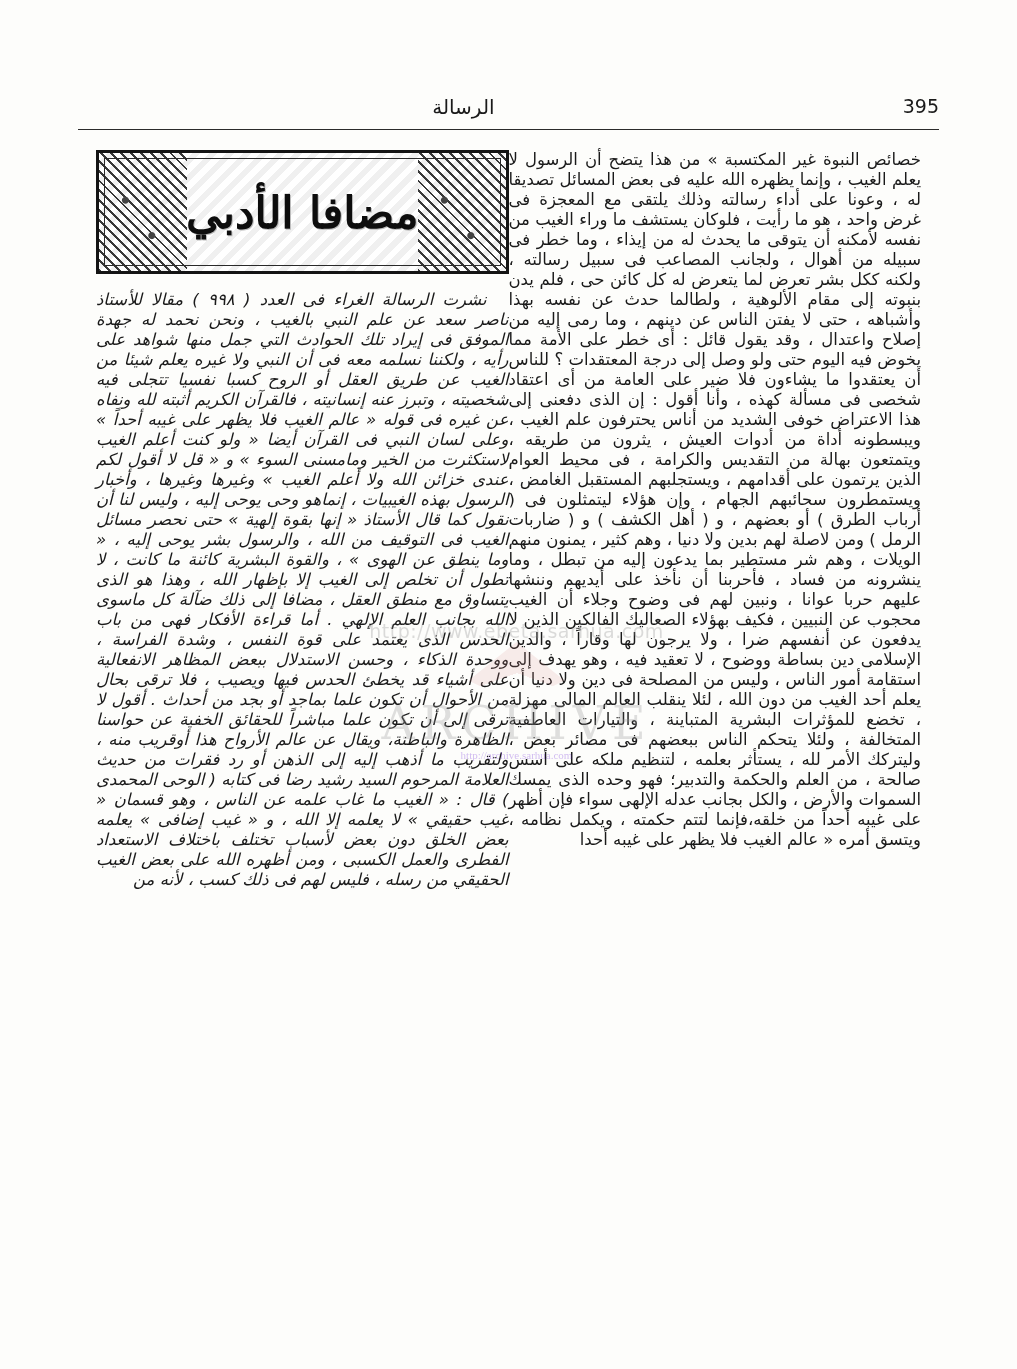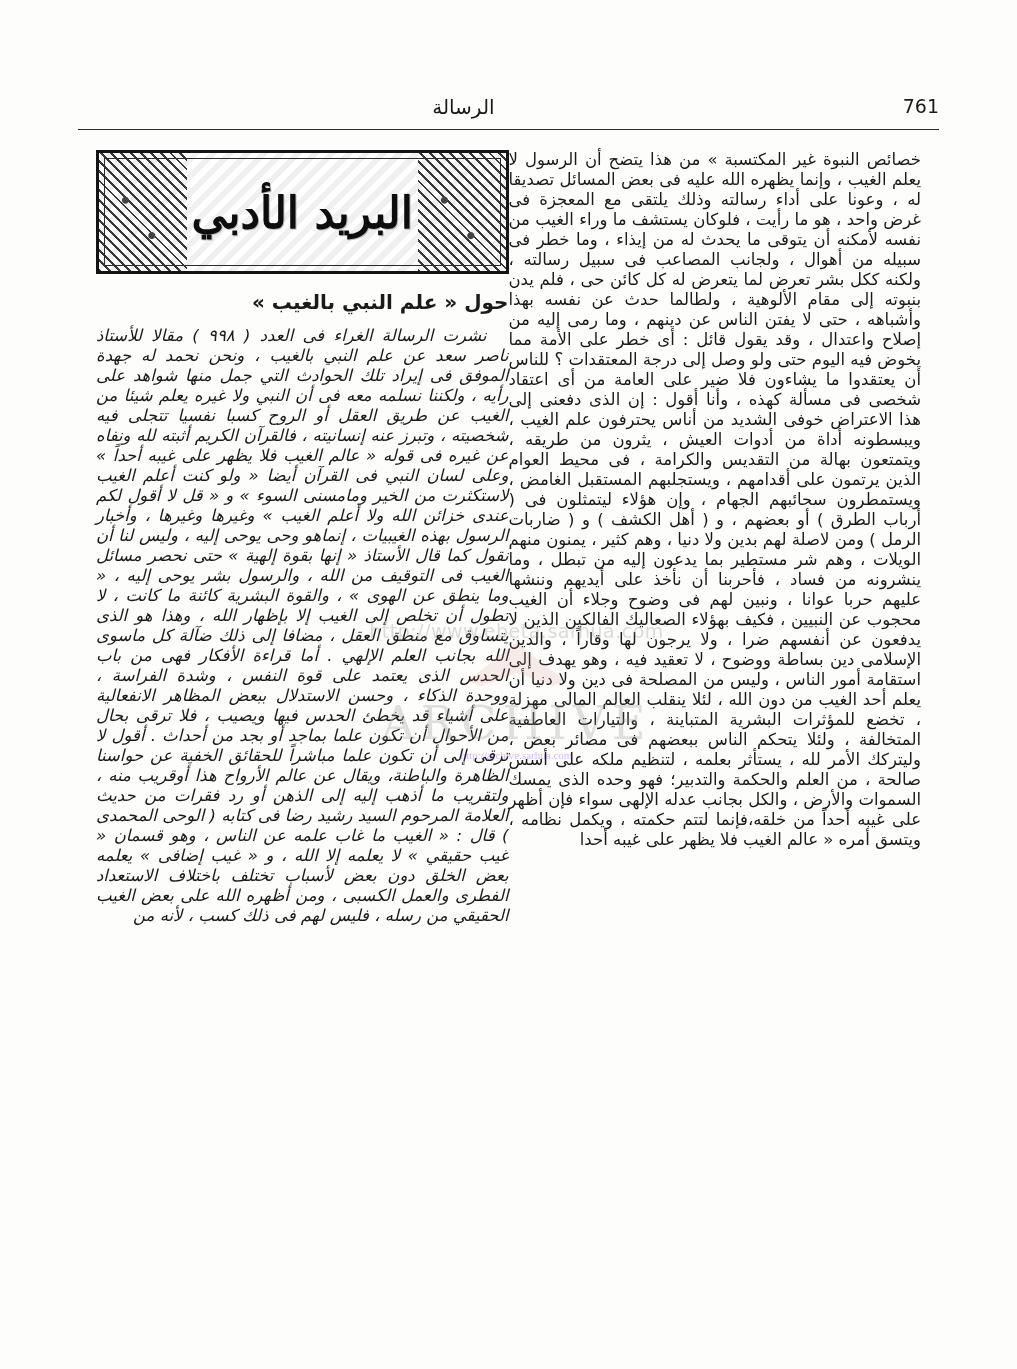--- a/index.html
+++ b/index.html
@@ -162,45 +162,44 @@
     color: #6d28d9;
     direction: ltr;
   }
 </style>
 </head>
 <body>
 
 <div class="page">
 
   <div class="page-header">
-    <span class="page-number">761</span>
+    <span class="page-number">395</span>
     <span class="header-title">الرسالة</span>
     <span style="width:40px"></span>
   </div>
 
   <div class="watermark">
     <div class="wm-url">http://www.ebeta.sarhua.com</div>
     <div class="wm-mark"></div>
     <div class="wm-logo">ARCHIVE</div>
     <div class="wm-sub">http://archive.sarhua.com</div>
   </div>
 
   <div class="columns">
 
     <div class="col col-right">
 
       <div class="masthead">
         <div class="mast-orn right"></div>
         <div class="mast-orn left"></div>
         <div class="masthead-inner">
-          <span class="masthead-title">البريد الأدبي</span>
+          <span class="masthead-title">مضافا الأدبي</span>
         </div>
       </div>
 
-      <div class="section-head">حول « علم النبي بالغيب »</div>
 
       <div class="body-text">
         <p class="lead">نشرت الرسالة الغراء فى العدد ( ٩٩٨ ) مقالا للأستاذ ناصر سعد عن علم النبي بالغيب ، ونحن نحمد له جهدة الموفق فى إيراد تلك الحوادث التي جمل منها شواهد على رأيه ، ولكننا نسلمه معه فى أن النبي ولا غيره يعلم شيئا من الغيب عن طريق العقل أو الروح كسبا نفسيا تتجلى فيه شخصيته ، وتبرز عنه إنسانيته ، فالقرآن الكريم أثبته لله ونفاه عن غيره فى قوله « عالم الغيب فلا يظهر على غيبه أحداً » وعلى لسان النبي فى القرآن أيضا « ولو كنت أعلم الغيب لاستكثرت من الخير ومامسنى السوء » و « قل لا أقول لكم عندى خزائن الله ولا أعلم الغيب » وغيرها وغيرها ، وأخبار الرسول بهذه الغيبيات ، إنماهو وحى يوحى إليه ، وليس لنا أن نقول كما قال الأستاذ « إنها بقوة إلهية » حتى نحصر مسائل الغيب فى التوقيف من الله ، والرسول بشر يوحى إليه ، « وما ينطق عن الهوى » ، والقوة البشرية كائنة ما كانت ، لا تطول أن تخلص إلى الغيب إلا بإظهار الله ، وهذا هو الذى يتساوق مع منطق العقل ، مضافا إلى ذلك ضآلة كل ماسوى الله بجانب العلم الإلهي . أما قراءة الأفكار فهى من باب الحدس الذى يعتمد على قوة النفس ، وشدة الفراسة ، ووحدة الذكاء ، وحسن الاستدلال ببعض المظاهر الانفعالية على أشياء قد يخطئ الحدس فيها ويصيب ، فلا ترقى بحال من الأحوال أن تكون علما بماجد أو بجد من أحداث . أقول لا ترقى إلى أن تكون علما مباشراً للحقائق الخفية عن حواسنا الظاهرة والباطنة، ويقال عن عالم الأرواح هذا أوقريب منه ، ولتقريب ما أذهب إليه إلى الذهن أو رد فقرات من حديث العلامة المرحوم السيد رشيد رضا فى كتابه ( الوحى المحمدى ) قال : « الغيب ما غاب علمه عن الناس ، وهو قسمان « غيب حقيقي » لا يعلمه إلا الله ، و « غيب إضافى » يعلمه بعض الخلق دون بعض لأسباب تختلف باختلاف الاستعداد الفطرى والعمل الكسبى ، ومن أظهره الله على بعض الغيب الحقيقي من رسله ، فليس لهم فى ذلك كسب ، لأنه من</p>
       </div>
     </div>
 
     <div class="col col-left">
       <div class="body-text">
         <p>خصائص النبوة غير المكتسبة » من هذا يتضح أن الرسول لا يعلم الغيب ، وإنما يظهره الله عليه فى بعض المسائل تصديقا له ، وعونا على أداء رسالته وذلك يلتقى مع المعجزة فى غرض واحد ، هو ما رأيت ، فلوكان يستشف ما وراء الغيب من نفسه لأمكنه أن يتوقى ما يحدث له من إيذاء ، وما خطر فى سبيله من أهوال ، ولجانب المصاعب فى سبيل رسالته ، ولكنه ككل بشر تعرض لما يتعرض له كل كائن حى ، فلم يدن بنبوته إلى مقام الألوهية ، ولطالما حدث عن نفسه بهذا وأشباهه ، حتى لا يفتن الناس عن دينهم ، وما رمى إليه من إصلاح واعتدال ، وقد يقول قائل : أى خطر على الأمة مما يخوض فيه اليوم حتى ولو وصل إلى درجة المعتقدات ؟ للناس أن يعتقدوا ما يشاءون فلا ضير على العامة من أى اعتقاد شخصى فى مسألة كهذه ، وأنا أقول : إن الذى دفعنى إلى هذا الاعتراض خوفى الشديد من أناس يحترفون علم الغيب ، ويبسطونه أداة من أدوات العيش ، يثرون من طريقه ، ويتمتعون بهالة من التقديس والكرامة ، فى محيط العوام الذين يرتمون على أقدامهم ، ويستجلبهم المستقبل الغامض ، ويستمطرون سحائبهم الجهام ، وإن هؤلاء ليتمثلون فى ( أرباب الطرق ) أو بعضهم ، و ( أهل الكشف ) و ( ضاربات الرمل ) ومن لاصلة لهم بدين ولا دنيا ، وهم كثير ، يمنون منهم الويلات ، وهم شر مستطير بما يدعون إليه من تبطل ، وما ينشرونه من فساد ، فأحربنا أن نأخذ على أيديهم وننشها عليهم حربا عوانا ، ونبين لهم فى وضوح وجلاء أن الغيب محجوب عن النبيين ، فكيف بهؤلاء الصعاليك الفالكين الذين لا يدفعون عن أنفسهم ضرا ، ولا يرجون لها وقاراً ، والدين الإسلامى دين بساطة ووضوح ، لا تعقيد فيه ، وهو يهدف إلى استقامة أمور الناس ، وليس من المصلحة فى دين ولا دنيا أن يعلم أحد الغيب من دون الله ، لئلا ينقلب العالم المالى مهزلة ، تخضع للمؤثرات البشرية المتباينة ، والتيارات العاطفية المتخالفة ، ولئلا يتحكم الناس ببعضهم فى مصائر بعض ، وليتركك الأمر لله ، يستأثر بعلمه ، لتنظيم ملكه على أسس صالحة ، من العلم والحكمة والتدبير؛ فهو وحده الذى يمسك السموات والأرض ، والكل بجانب عدله الإلهى سواء فإن أظهر على غيبه أحداً من خلقه،فإنما لتتم حكمته ، ويكمل نظامه ، ويتسق أمره « عالم الغيب فلا يظهر على غيبه أحدا</p>
       </div>

